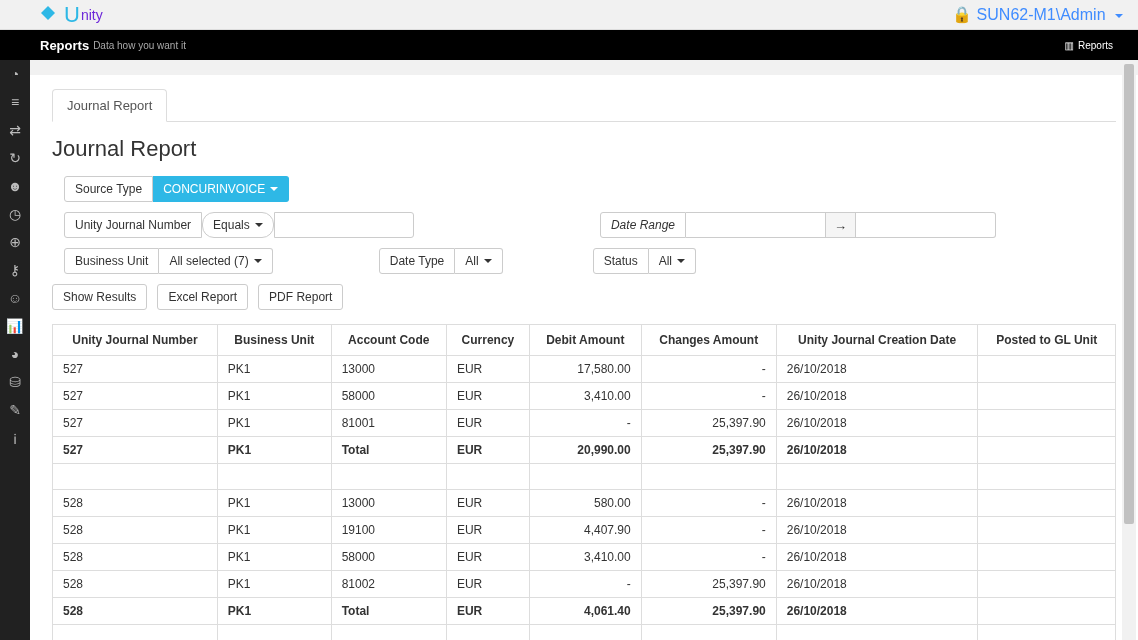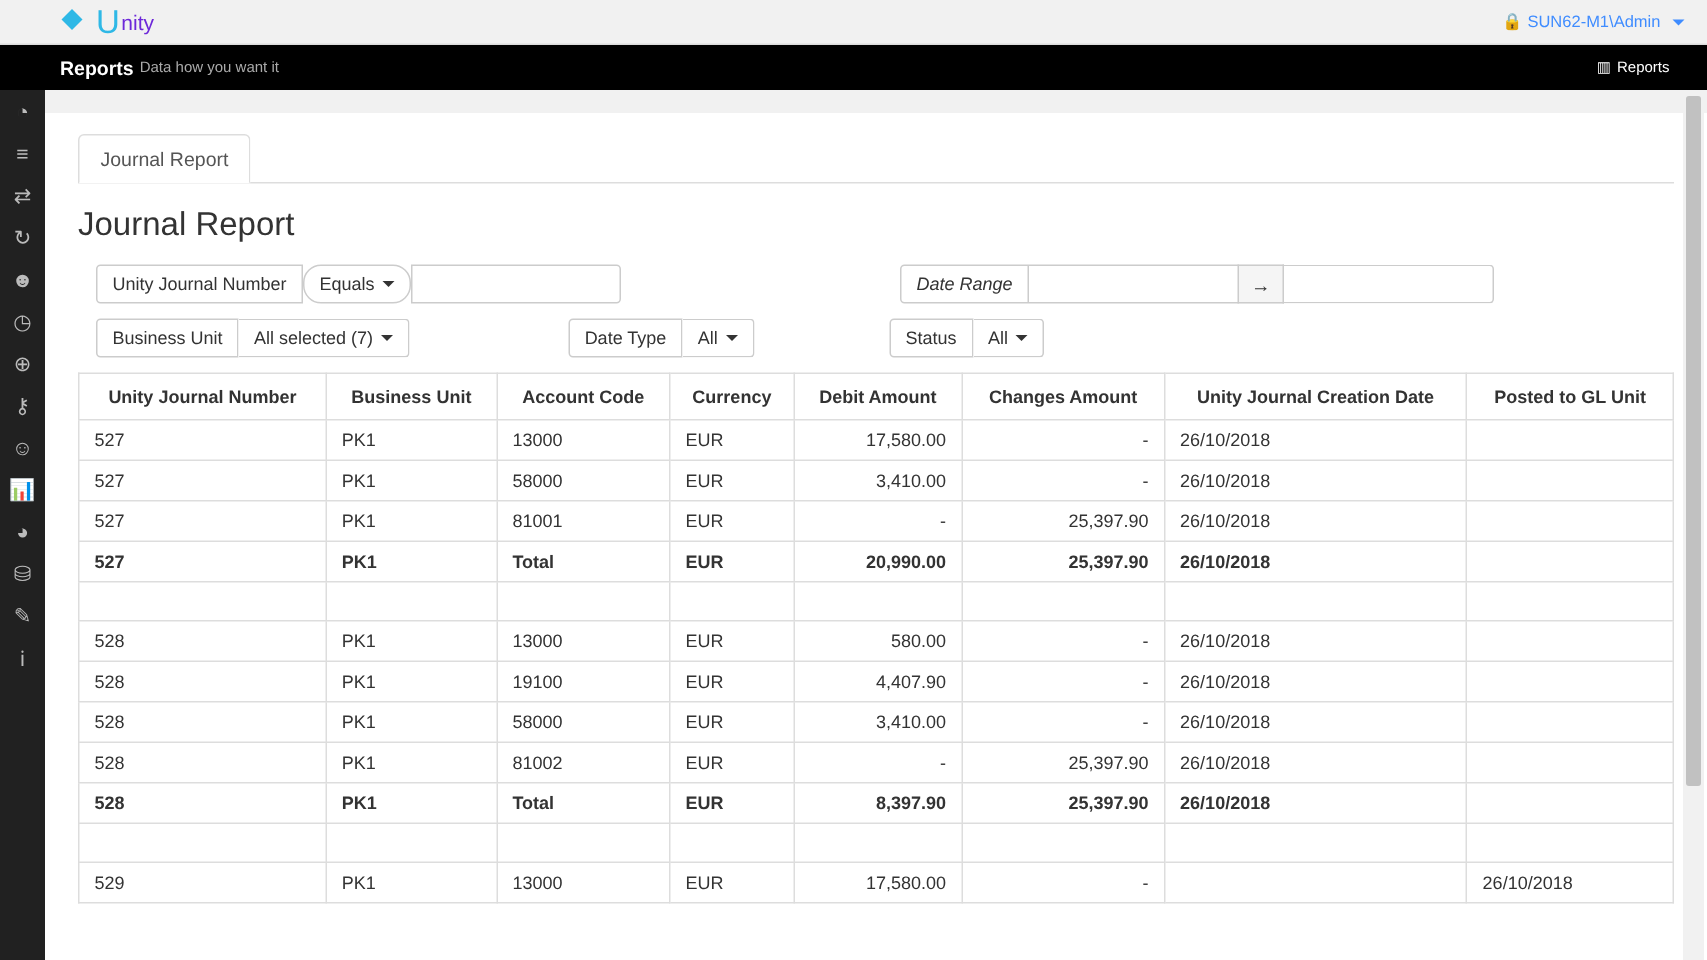--- a/index.html
+++ b/index.html
@@ -4,21 +4,21 @@
 <style>
 * { box-sizing: border-box; margin: 0; padding: 0; }
 body { font-family: "Helvetica Neue", Helvetica, Arial, sans-serif; font-size: 13px; color: #333; background: #f1f1f1; width: 1138px; height: 640px; overflow: hidden; position: relative; }
 
 
 .topbar { height: 30px; background: #f1f1f1; border-bottom: 1px solid #ddd; display: flex; align-items: center; padding-left: 40px; position: relative; }
 .topbar .logo { color: #2eb8e6; font-size: 18px; font-weight: 300; display: flex; align-items: center; }
 .topbar .logo .u { font-size: 22px; font-weight: 400; color: #2eb8e6; }
 .topbar .logo .rest { color: #6d28d9; font-size: 14px; margin-left: 1px; }
 .topbar .icon { color: #2eb8e6; margin-right: 8px; }
-.topbar .user { position: absolute; right: 15px; font-size: 11px; color: #3f8cff; }
+.topbar .user { position: absolute; right: 15px; font-size: 16px; color: #3f8cff; }
 
 
 .titlebar { height: 30px; background: #000; color: #fff; display: flex; align-items: center; padding-left: 40px; position: relative; }
 .titlebar .t1 { font-weight: 600; font-size: 13px; }
 .titlebar .t2 { font-size: 10px; color: #aaa; margin-left: 4px; }
 .titlebar .right { position: absolute; right: 25px; font-size: 10px; display: flex; align-items: center; gap: 4px; }
 
 
 .rail { position: absolute; left: 0; top: 30px; bottom: 0; width: 30px; background: #212121; display: flex; flex-direction: column; align-items: center; }
 .rail .ritem { width: 30px; height: 28px; display: flex; align-items: center; justify-content: center; color: #bbb; font-size: 14px; cursor: pointer; }
@@ -122,20 +122,29 @@
   <div class="content-inner">
 
   <div class="tabs">
     <div class="tab active">Journal Report</div>
   </div>
 
   <h2 class="page-title">Journal Report</h2>
 
   <div class="controls">
 
+    <div class="row">
+      <div class="btn-group">
+        <span class="btn">Source Type</span>
+        <span class="btn primary">
+          <span>CONCURINVOICE</span>
+          <span class="caret"></span>
+        </span>
+      </div>
+    </div>
 
     <div class="row">
       <div class="btn-group">
         <span class="btn">Unity Journal Number</span>
         <span class="btn">
           <span>Equals</span>
           <span class="caret"></span>
         </span>
         <input class="text input-attach-left" style="width: 140px;" value="">
       </div>
@@ -168,20 +177,25 @@
       <div class="btn-group" style="margin-right:420px">
         <span class="btn">Status</span>
         <span class="btn">
           <span>All</span>
           <span class="caret"></span>
         </span>
       </div>
     </div>
   </div>
 
+  <div class="action-row">
+    <button class="btn">Show Results</button>
+    <button class="btn">Excel Report</button>
+    <button class="btn">PDF Report</button>
+  </div>
 
   <table class="data">
     <thead>
       <tr>
         <th>Unity Journal Number</th>
         <th>Business Unit</th>
         <th>Account Code</th>
         <th>Currency</th>
         <th>Debit Amount</th>
         <th>Changes Amount</th>
@@ -278,21 +292,21 @@
             <td class="num">-</td>
             <td class="num">25,397.90</td>
             <td class="date">26/10/2018</td>
             <td class="date"></td>
           </tr>
           <tr class="bold">
             <td>528</td>
             <td>PK1</td>
             <td>Total</td>
             <td>EUR</td>
-            <td class="num">8,397.90</td>
+            <td class="num">4,061.40</td>
             <td class="num">25,397.90</td>
             <td class="date">26/10/2018</td>
             <td class="date"></td>
           </tr>
           <tr class="blank">
             <td></td>
             <td></td>
             <td></td>
             <td></td>
             <td></td>

